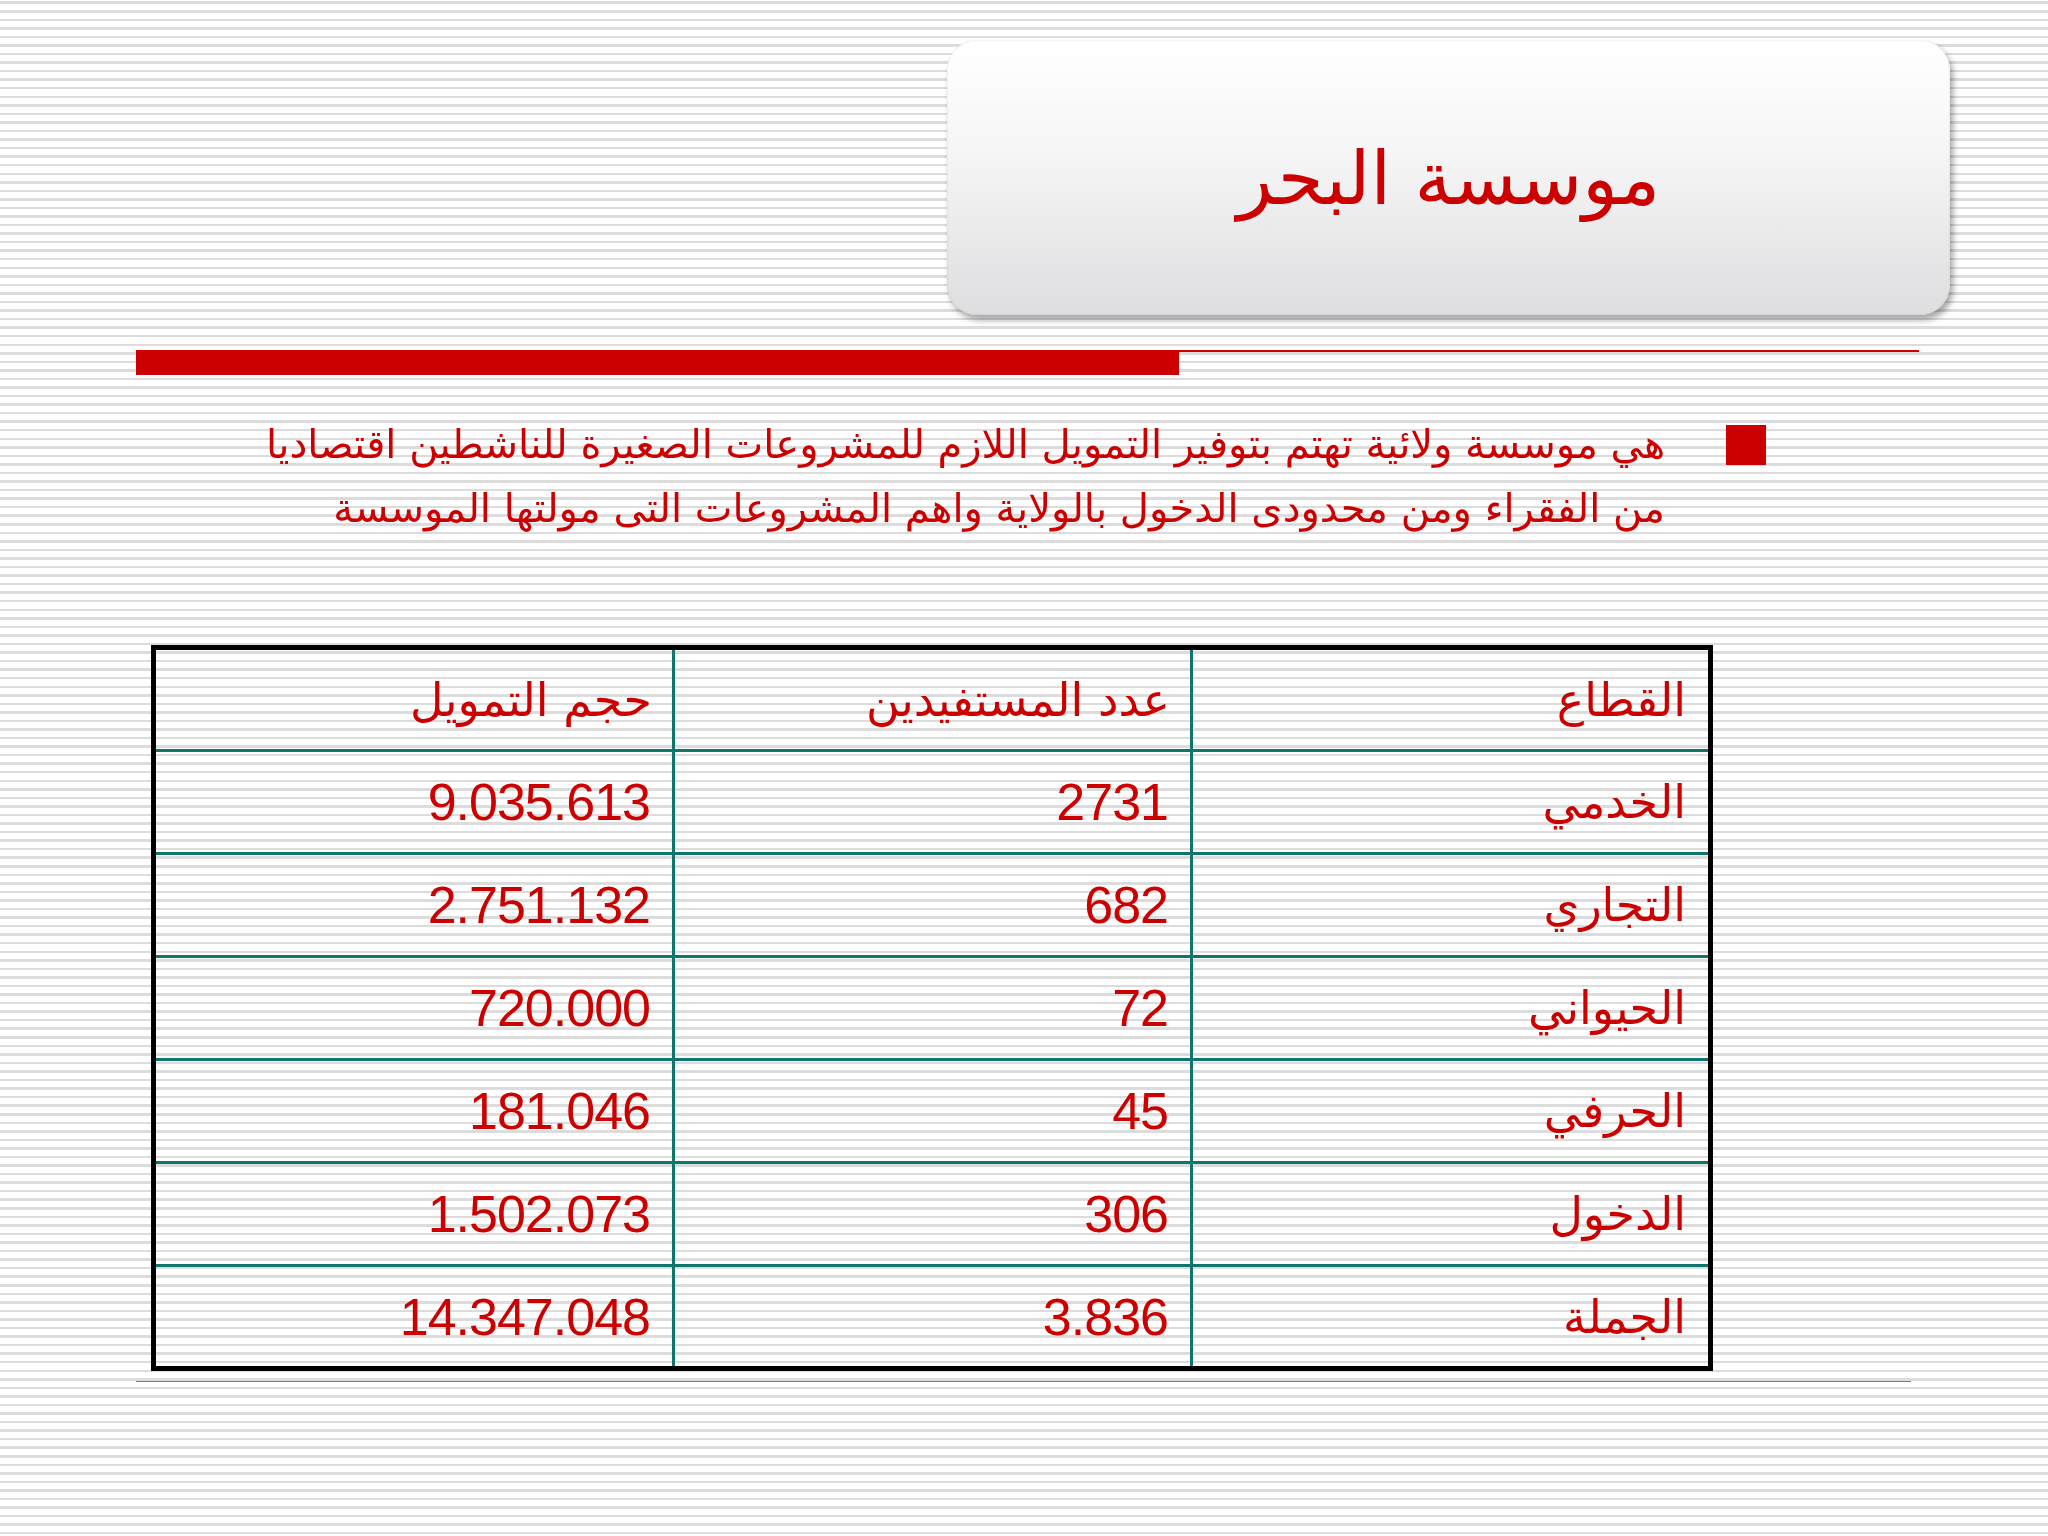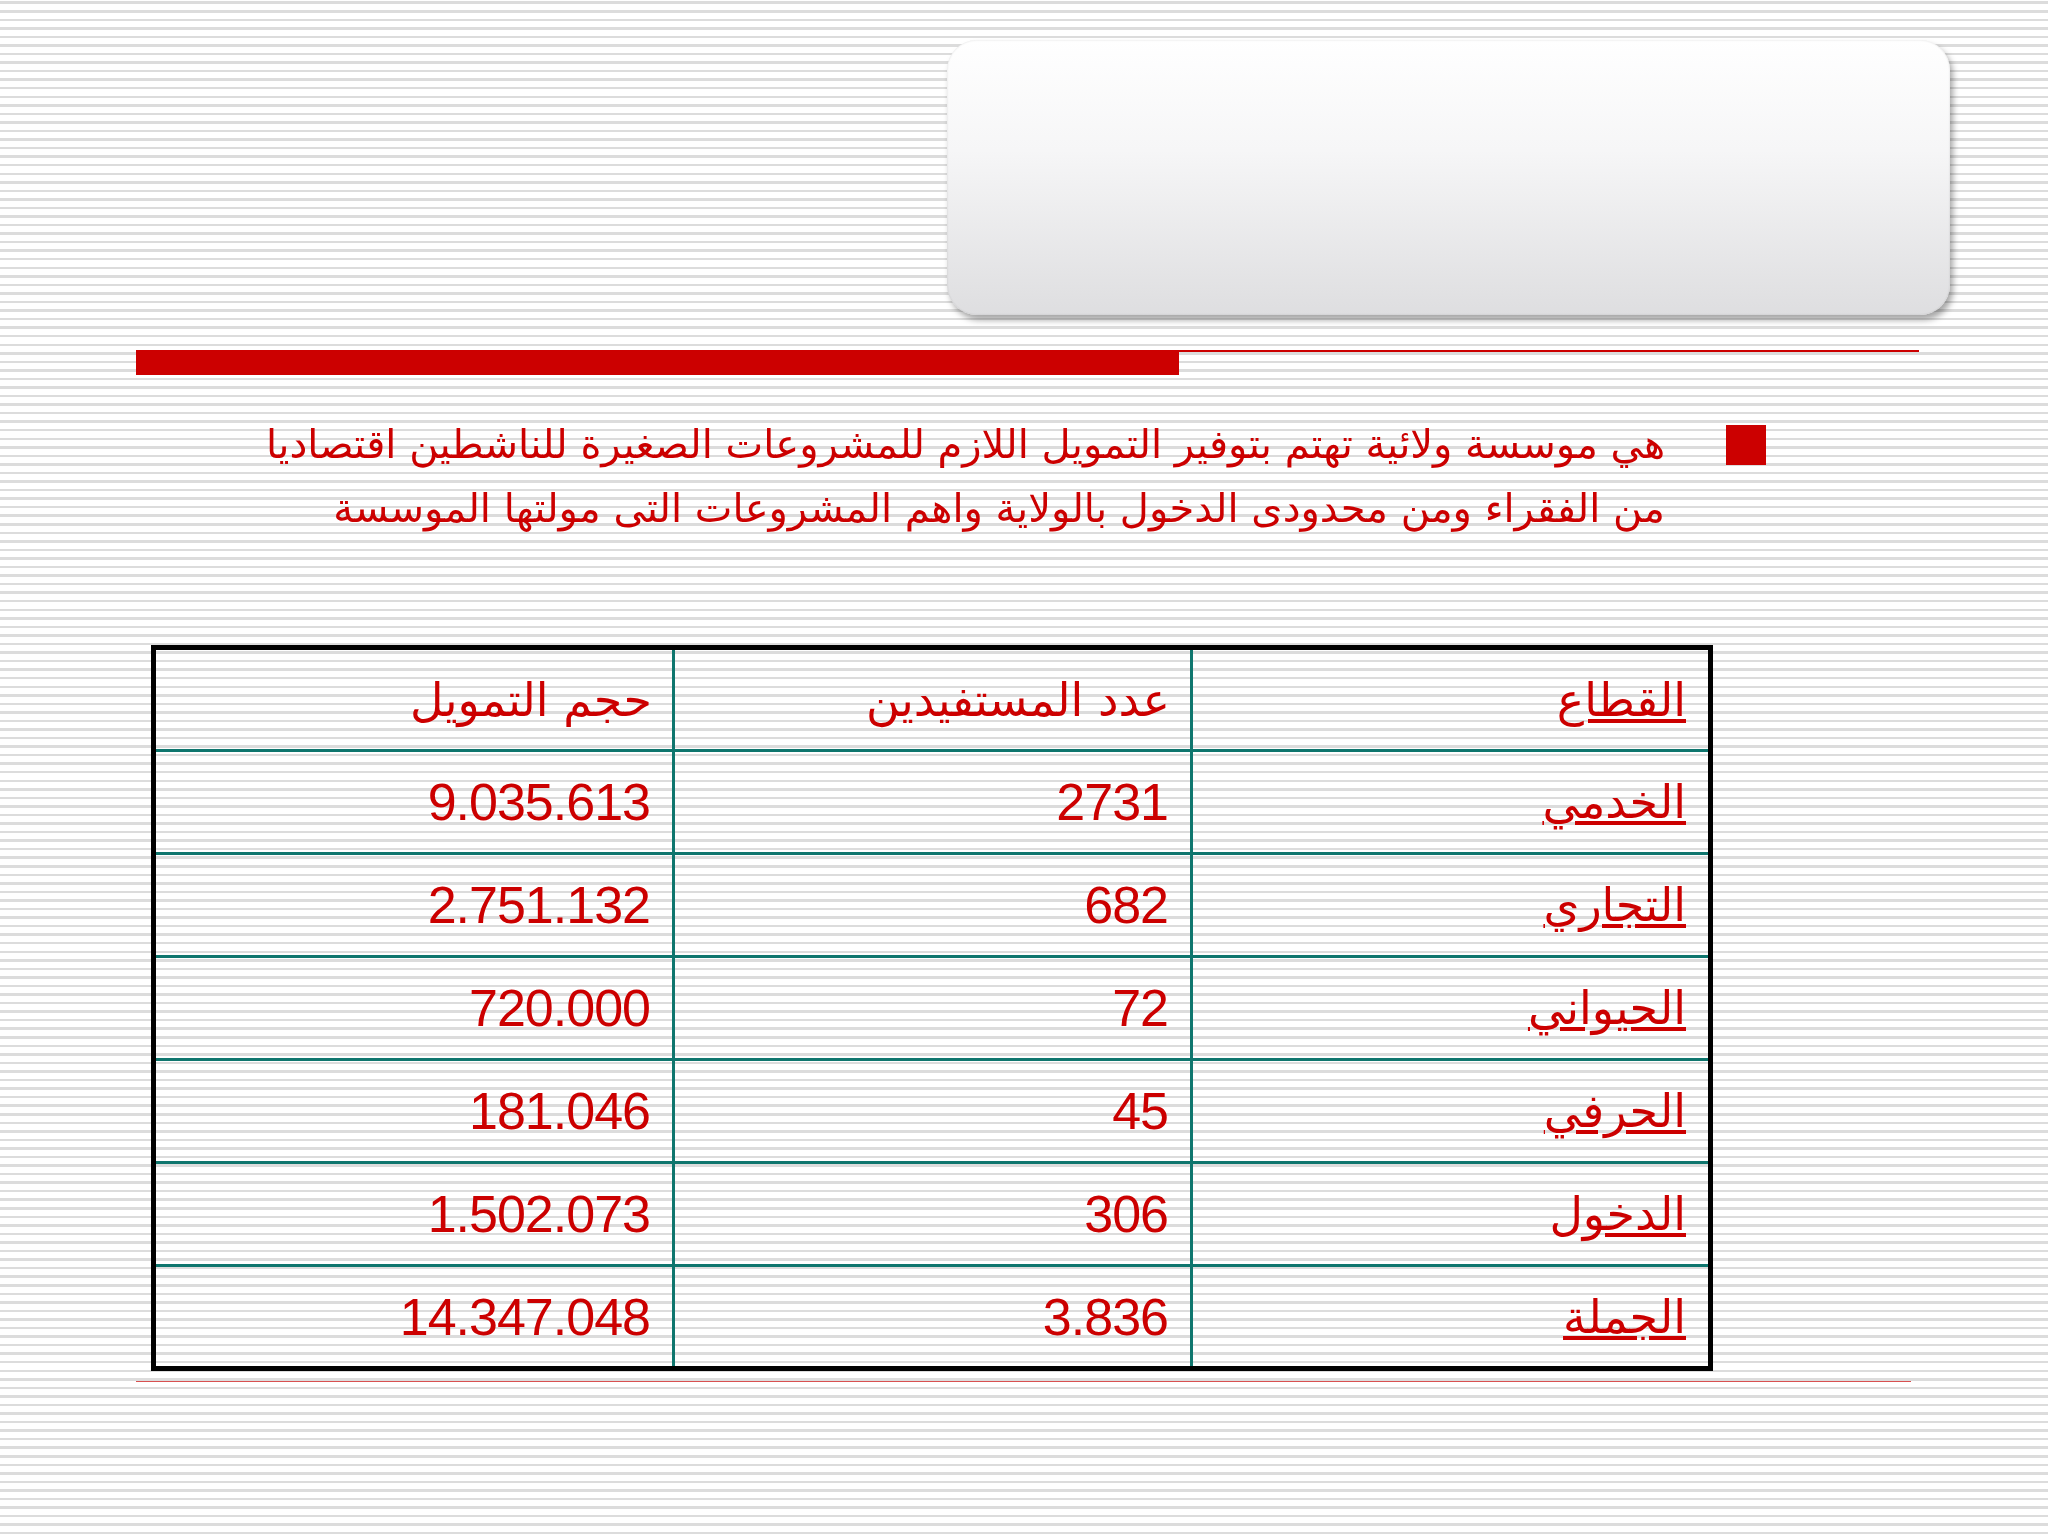--- a/index.html
+++ b/index.html
@@ -93,32 +93,33 @@
       table-layout: fixed;
     }
     .data-table td {
       border: 3px solid #0f766e;
       height: 103px;
       padding: 0 20px;
       font-family: "Liberation Sans", "DejaVu Sans", sans-serif;
       color: #cc0000;
       vertical-align: middle;
     }
-    .data-table td.col-sector { text-align: right; font-family: "DejaVu Sans", sans-serif; font-size: 46px; padding-right: 22px; text-decoration: underline; }
+    .data-table td.col-sector { text-align: right; font-family: "DejaVu Sans", sans-serif; font-size: 46px; padding-right: 22px; }
     .data-table td.col-num { text-align: left; direction: ltr; font-size: 52px; letter-spacing: -1px; }
     .data-table td.col-num { text-align: right; padding-right: 22px; }
     .data-table tr.header td { font-family: "DejaVu Sans", sans-serif; font-size: 46px; direction: rtl; text-align: right; }
     .data-table col.c1 { width: 519px; }
     .data-table col.c2 { width: 518px; }
     .data-table col.c3 { width: 520px; }
   </style>
 </head>
 <body>
 
 <div class="title-box">
+  <div class="title-line">موسسة البحر</div>
 </div>
 
 <div class="bar-thick"></div>
 <div class="bar-thin"></div>
 
 <div class="bullet-square"></div>
 <div class="body-text">هي موسسة ولائية تهتم بتوفير التمويل اللازم للمشروعات الصغيرة للناشطين اقتصاديا من الفقراء ومن محدودى الدخول بالولاية واهم المشروعات التى مولتها الموسسة</div>
 
 <table class="data-table">
   <colgroup>

